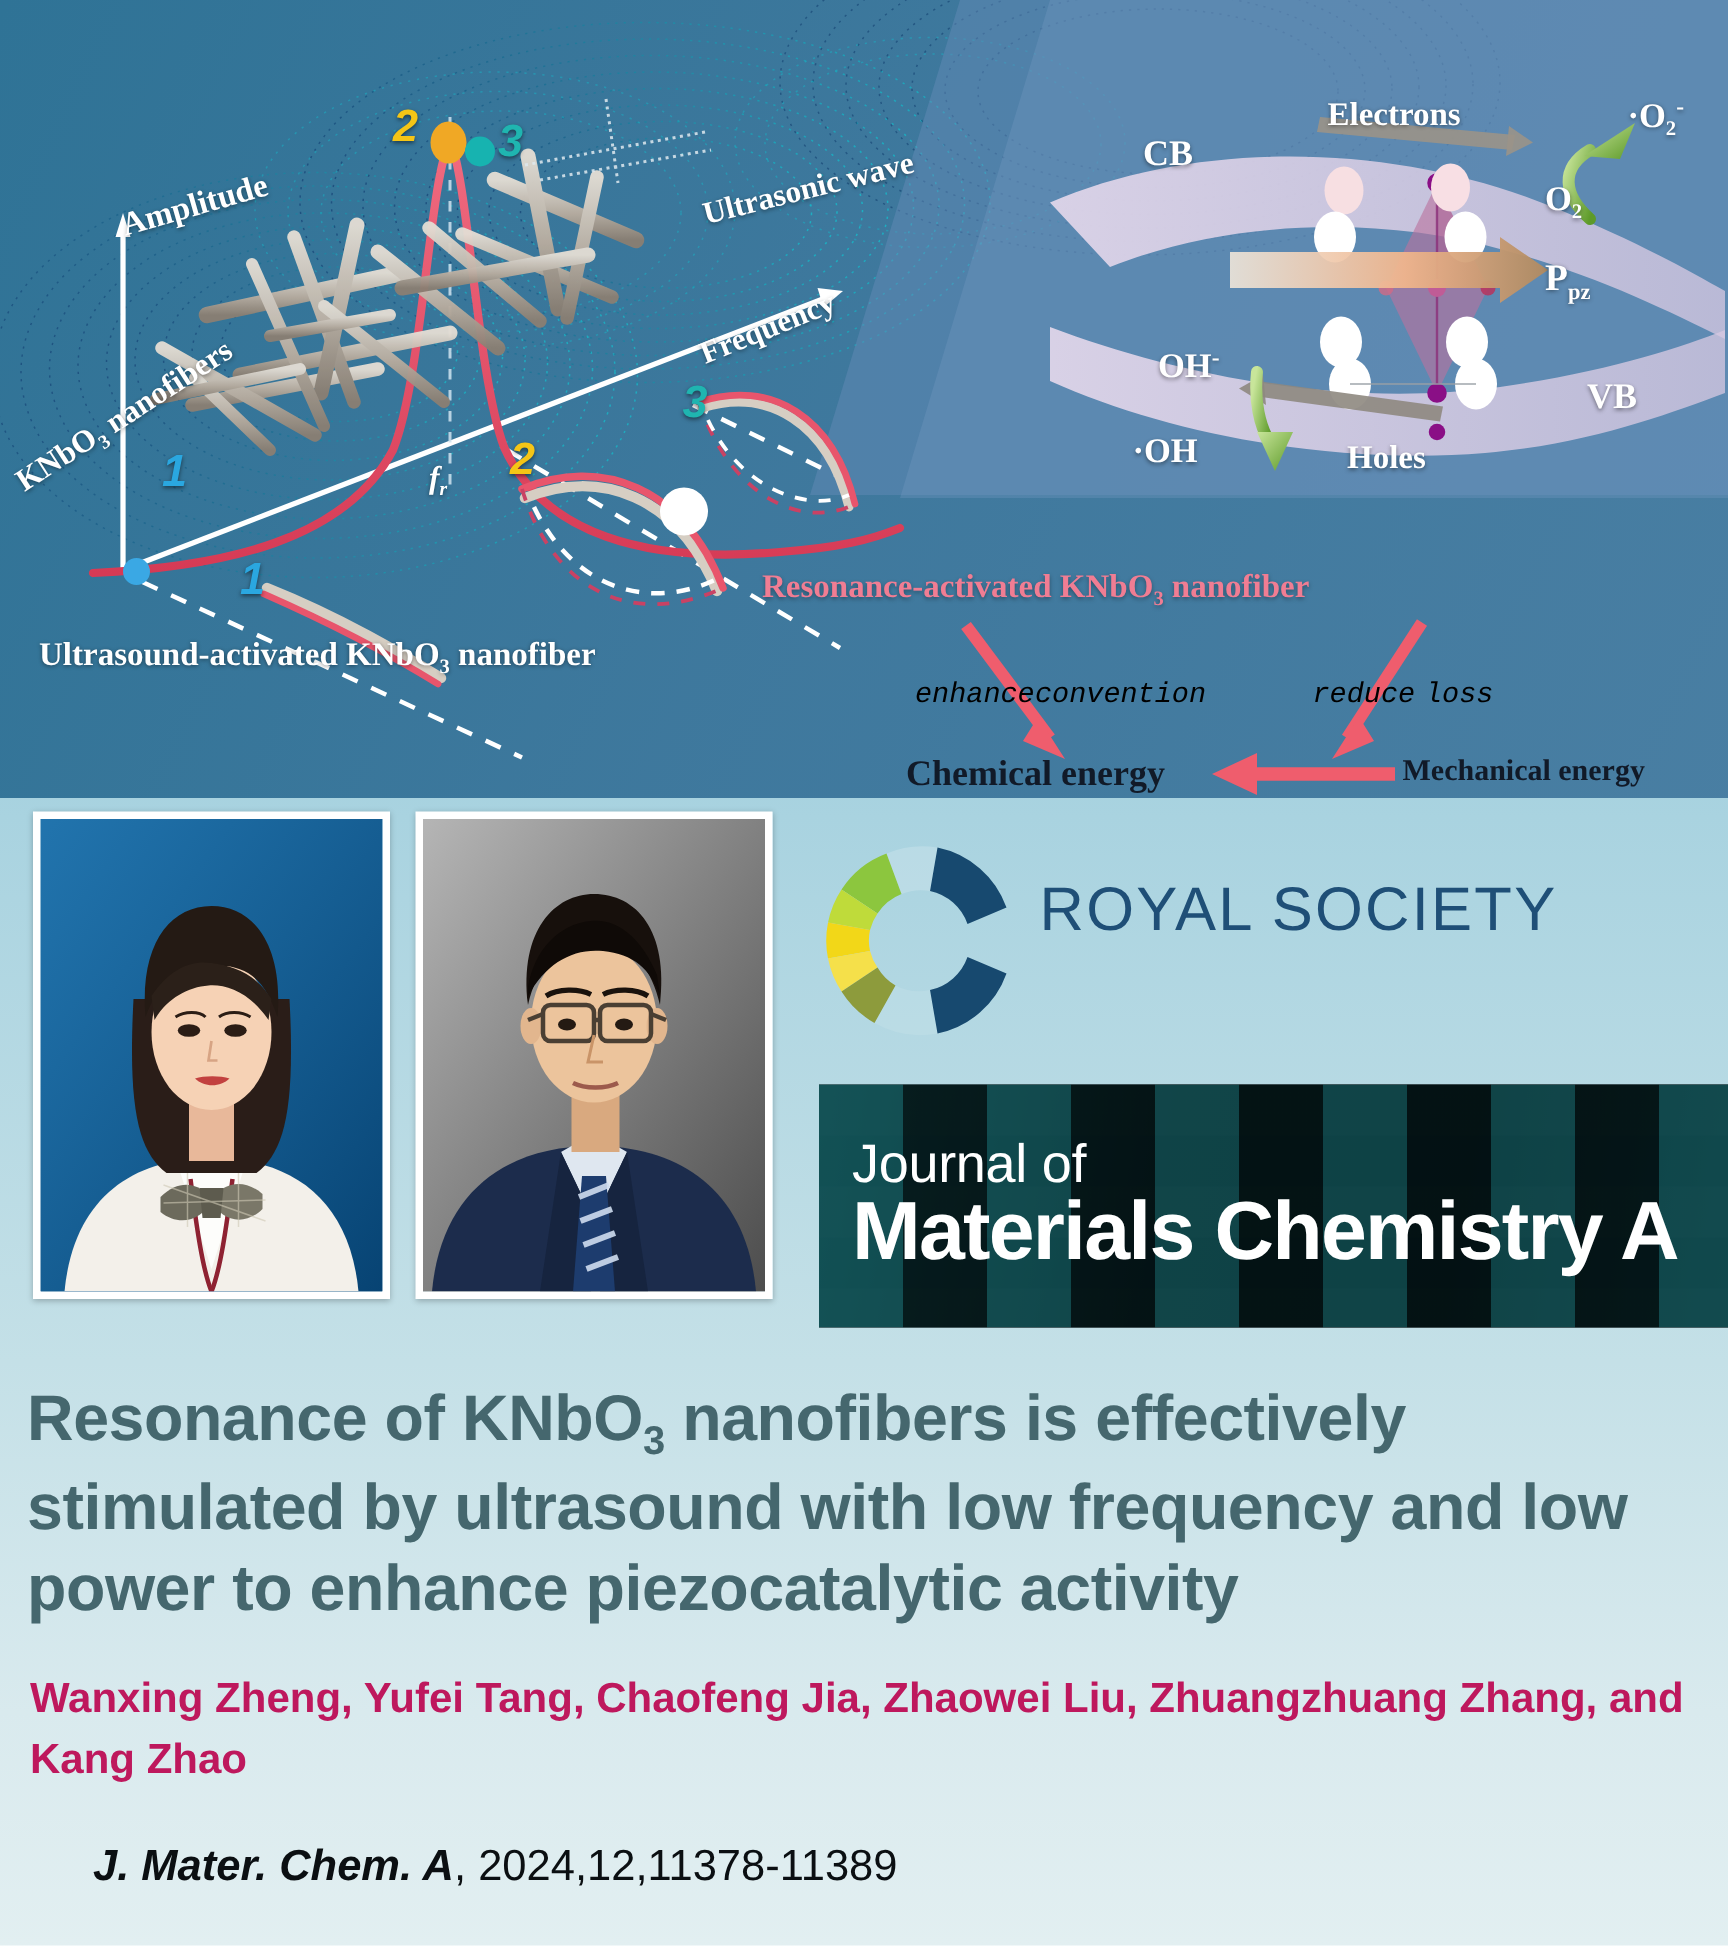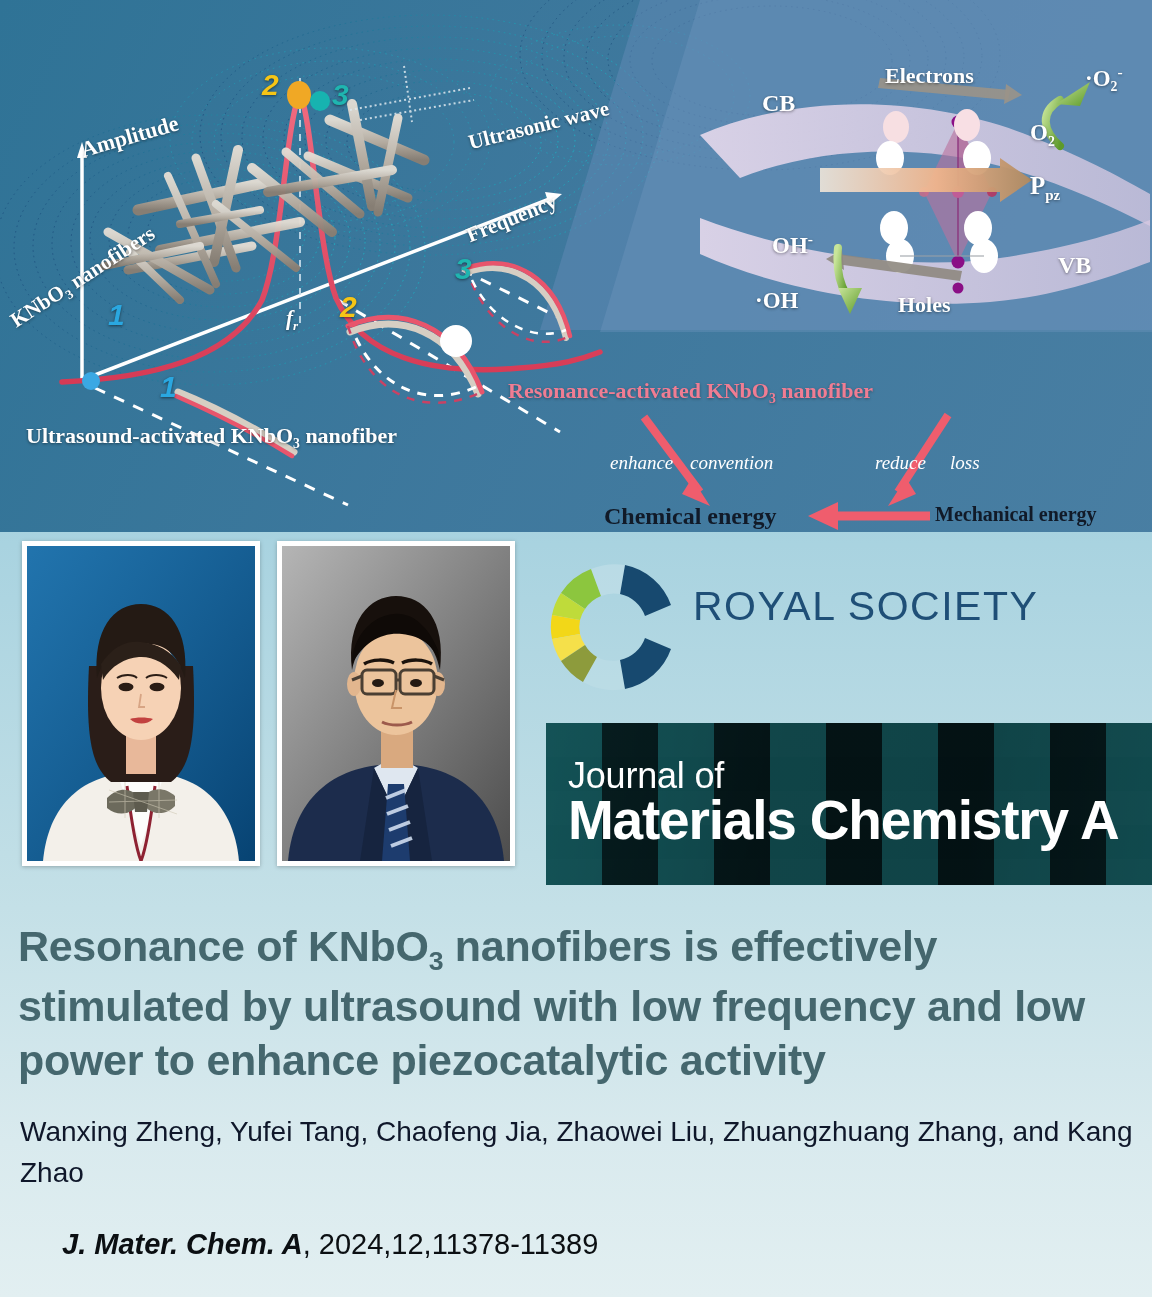--- a/index.html
+++ b/index.html
@@ -24,21 +24,21 @@
 
   .lbl{position:absolute;color:#fff;font-family:"Liberation Serif",serif;font-weight:bold;
        text-shadow:0 1px 3px rgba(0,0,0,.45);white-space:nowrap;}
   .lbl-i{font-style:italic;}
 
   .num{position:absolute;font-family:"Liberation Sans",sans-serif;font-weight:bold;font-style:italic;
        text-shadow:0 1px 3px rgba(0,0,0,.5);}
 
   
   .etext{position:absolute;color:#111a28;font-family:"Liberation Serif",serif;font-weight:bold;white-space:nowrap;}
-  .eital{position:absolute;color:#ffffff;font-family:Liberation Serif, serif;font-style:italic;white-space:nowrap;text-align:right;}
+  .eital{position:absolute;color:#000000;font-family:Liberation Mono, monospace;font-style:italic;white-space:nowrap;text-align:right;}
 
   
   .photo{position:absolute;border:5px solid #fff;box-sizing:border-box;overflow:hidden;
          box-shadow:0 1px 4px rgba(0,0,0,.25);}
   .ph1{left:22px;top:541px;width:238px;height:325px;background:linear-gradient(160deg,#1f6fab,#0d4f87 60%,#0a3f6e);}
   .ph2{left:277px;top:541px;width:238px;height:325px;background:linear-gradient(160deg,#9a9a9a,#6e6e6e 60%,#4f4f4f);}
 
   
   .rsc{position:absolute;left:543px;top:553px;width:600px;height:150px;}
   .rsc-text{position:absolute;left:150px;top:18px;color:#1b4a70;line-height:1.06;margin-top:14px;}
@@ -62,22 +62,22 @@
   }
   .banner-fade{position:absolute;inset:0;
     background:linear-gradient(100deg, rgba(25,110,116,.55) 0%, rgba(4,16,18,.95) 38%, rgba(2,10,12,.98) 70%, rgba(10,40,44,.9) 100%);}
   .banner-j{position:absolute;left:22px;top:32px;color:#fff;font-size:36px;font-weight:400;letter-spacing:-.2px;}
   .banner-m{position:absolute;left:22px;top:65px;color:#fff;font-size:55px;font-weight:700;letter-spacing:-1.2px;}
 
   
   .title{position:absolute;left:18px;top:890px;width:1125px;color:#45676e;
          font-size:43px;font-weight:700;line-height:1.26;letter-spacing:-.3px;}
   .title sub{font-size:.62em;vertical-align:-.35em;}
-  .authors{position:absolute;left:20px;top:1112px;width:1120px;color:#0f172a;
-           font-size:28px;line-height:1.45;font-weight:400;}
+  .authors{position:absolute;left:20px;top:1112px;width:1120px;color:#be185d;
+           font-size:28px;line-height:1.45;font-weight:700;}
   .cite{position:absolute;left:20px;top:1228px;color:#0b0f12;font-size:29px;font-weight:700;margin-left:42px;}
   .cite i{font-style:italic;}
   .cite .rest{font-weight:400;font-style:normal;}
 </style>
 </head>
 <body>
 
 <div class="page">
 
   <div class="toc">

